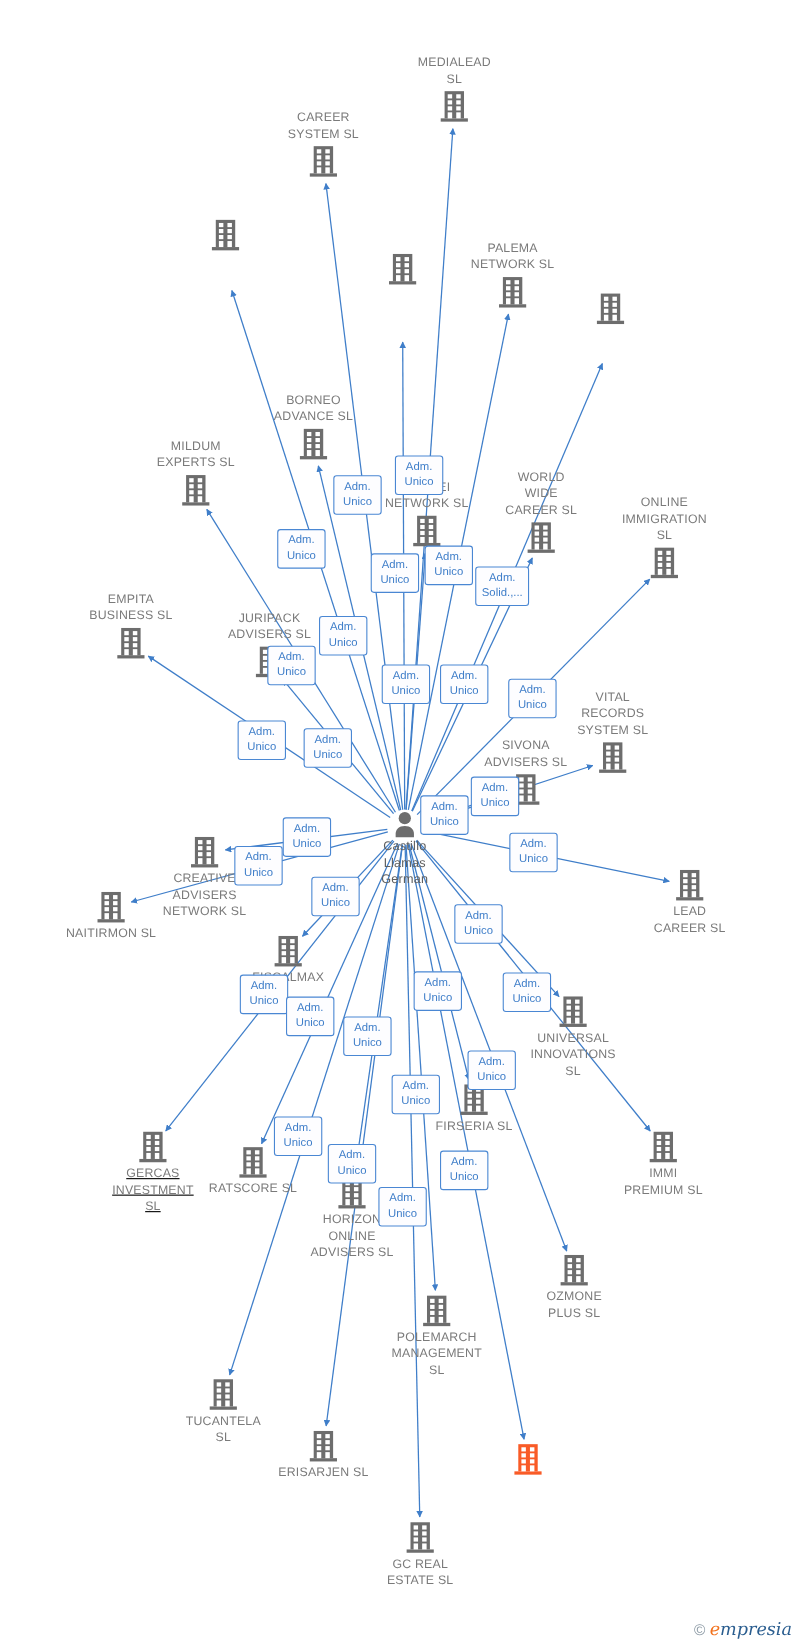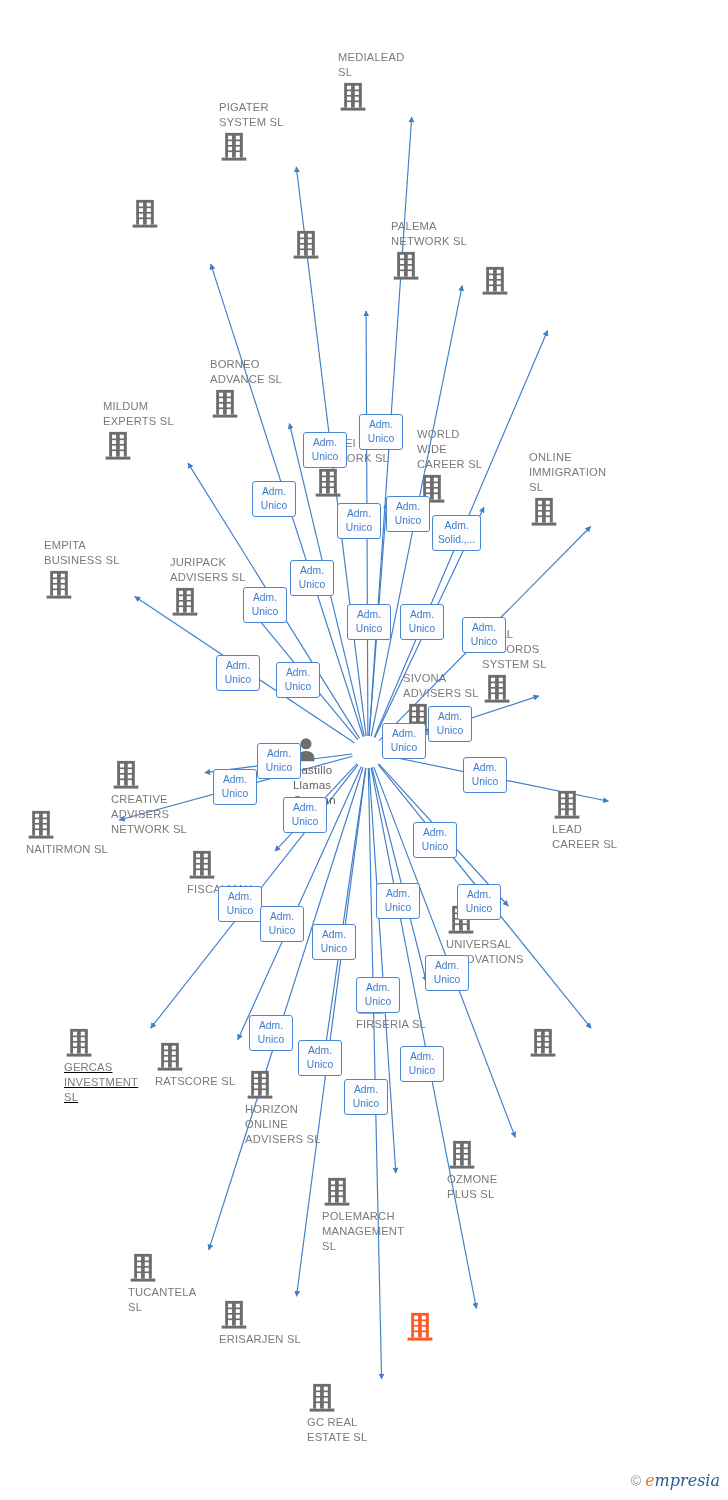--- a/index.html
+++ b/index.html
@@ -17,21 +17,21 @@
   #edges{
     position:absolute;
     left:0; top:0;
     width:728px; height:1500px;
     pointer-events:none;
   }
   .node{
     position:absolute;
     width:150px;
     margin-left:-75px;
-    text-align:left;
+    text-align:center;
     pointer-events:none;
   }
   .node .glyph{
     display:block;
     margin:0 auto;
     line-height:0;
   }
   .node .lbl{
     display:block;
     font-size:11.2px;
@@ -140,21 +140,21 @@
               <rect x="10.2" y="17.6" width="4.6" height="4.3"></rect>
               <rect x="19" y="5.2" width="4.6" height="4.3"></rect>
               <rect x="19" y="11.4" width="4.6" height="4.3"></rect>
               <rect x="19" y="17.6" width="4.6" height="4.3"></rect>
               <rect x="10.2" y="23.8" width="4.6" height="6.2"></rect>
               <rect x="19" y="23.8" width="4.6" height="6.2"></rect>
             </g>
           </svg></span>
       </div>
       <div class="node lbl-above" style="left: 294px; top: 100px;">
-        <span class="lbl">PIGATER
+        <span class="lbl">CAREER
 SYSTEM  SL</span>
         <span class="glyph"><svg width="30" height="32" viewBox="0 0 34 36">
             <g fill="#6d6d6d">
               <rect x="7" y="2" width="20" height="28"></rect>
               <rect x="3" y="30" width="28" height="3.4"></rect>
             </g>
             <g fill="#ffffff">
               <rect x="10.2" y="5.2" width="4.6" height="4.3"></rect>
               <rect x="10.2" y="11.4" width="4.6" height="4.3"></rect>
               <rect x="10.2" y="17.6" width="4.6" height="4.3"></rect>
@@ -613,20 +613,22 @@
               <rect x="10.2" y="5.2" width="4.6" height="4.3"></rect>
               <rect x="10.2" y="11.4" width="4.6" height="4.3"></rect>
               <rect x="10.2" y="17.6" width="4.6" height="4.3"></rect>
               <rect x="19" y="5.2" width="4.6" height="4.3"></rect>
               <rect x="19" y="11.4" width="4.6" height="4.3"></rect>
               <rect x="19" y="17.6" width="4.6" height="4.3"></rect>
               <rect x="10.2" y="23.8" width="4.6" height="6.2"></rect>
               <rect x="19" y="23.8" width="4.6" height="6.2"></rect>
             </g>
           </svg></span>
+        <span class="lbl">IMMI
+PREMIUM  SL</span>
       </div>
       <div class="node" style="left: 522px; top: 1139px;">
         <span class="glyph"><svg width="30" height="32" viewBox="0 0 34 36">
             <g fill="#6d6d6d">
               <rect x="7" y="2" width="20" height="28"></rect>
               <rect x="3" y="30" width="28" height="3.4"></rect>
             </g>
             <g fill="#ffffff">
               <rect x="10.2" y="5.2" width="4.6" height="4.3"></rect>
               <rect x="10.2" y="11.4" width="4.6" height="4.3"></rect>

